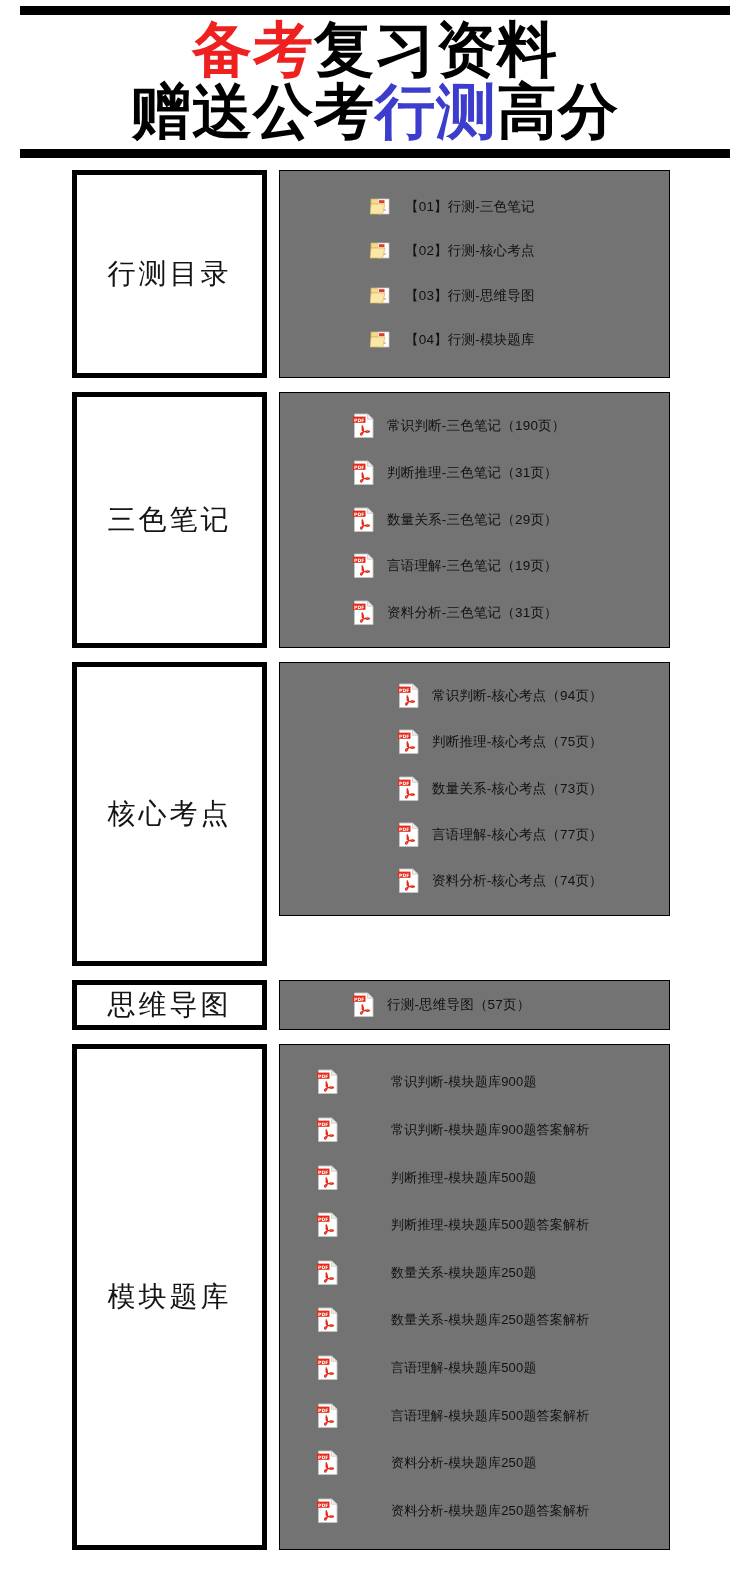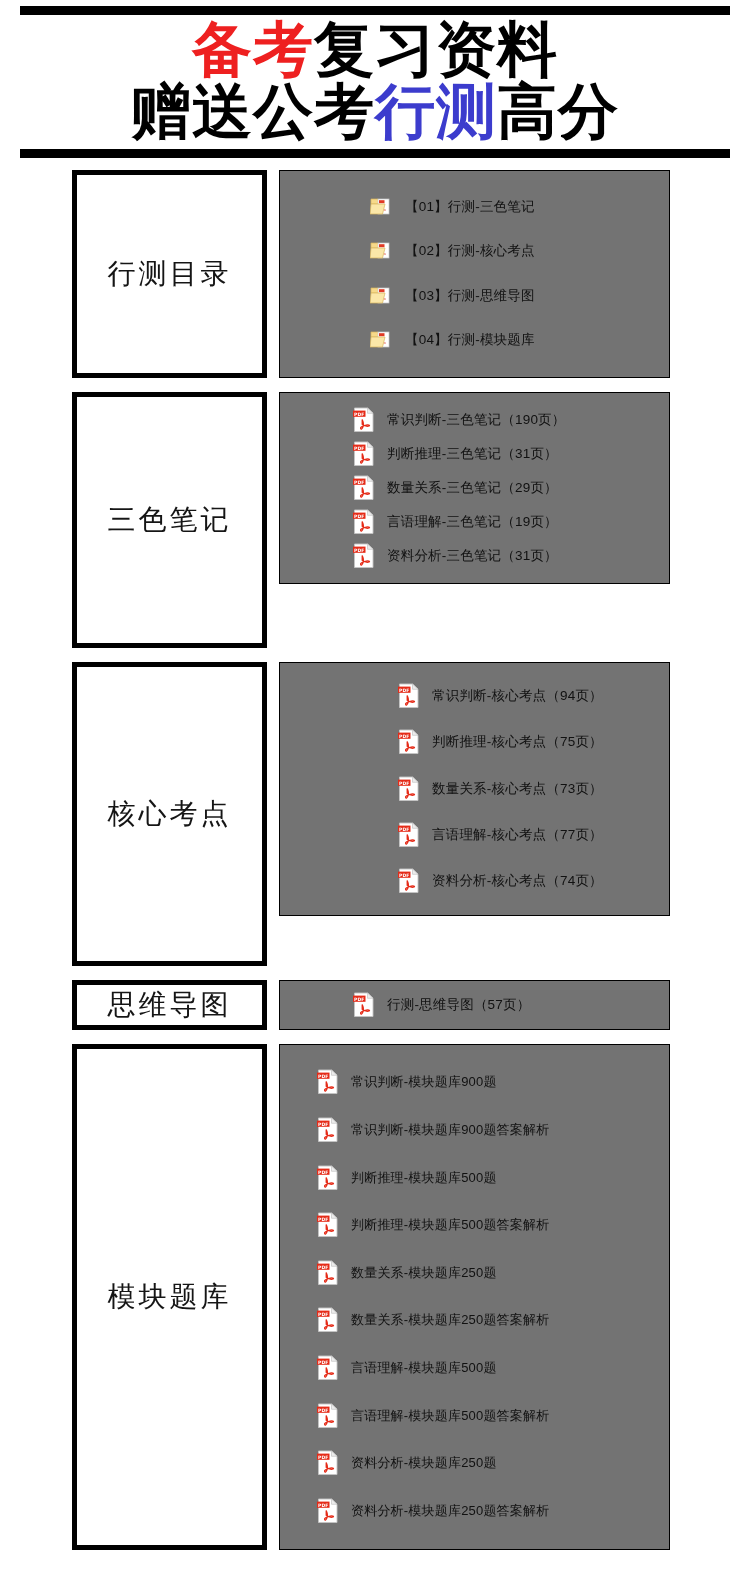--- a/index.html
+++ b/index.html
@@ -92,34 +92,34 @@
     margin-left: 11px;
     letter-spacing: 0.2px;
   }
 
   
   .sec-catalog  .label-box { height: 208px; }
   .sec-catalog  .list-box  { height: 208px; padding: 14px 0; }
   .sec-catalog  .list-row  { padding-left: 90px; }
 
   .sec-notes    .label-box { height: 256px; text-align: center; }
-  .sec-notes    .list-box  { height: 192px; }
+  .sec-notes    .list-box  { height: 256px; }
   .sec-notes    .list-row  { padding-left: 72px; }
 
   .sec-core     .label-box { height: 304px; }
   .sec-core     .list-box  { height: 254px; padding-left: 45px; }
   .sec-core     .list-row  { padding-left: 72px; }
 
   .sec-mindmap  .label-box { height: 50px; }
   .sec-mindmap  .list-box  { height: 50px; justify-content: center; padding: 0; }
   .sec-mindmap  .list-row  { padding-left: 72px; }
 
   .sec-bank     .label-box { height: 506px; }
   .sec-bank     .list-box  { height: 506px; padding: 14px 0; }
-  .sec-bank     .list-row  { padding-left: 36px; }
+  .sec-bank     .list-row  { padding-left: 36px; gap: 40px; }
   .sec-bank     .row-label { font-size: 13px; }
 
   
   .icon {
     flex: 0 0 auto;
     display: inline-block;
     line-height: 0;
   }
   .icon svg { display: block; }
 </style>

